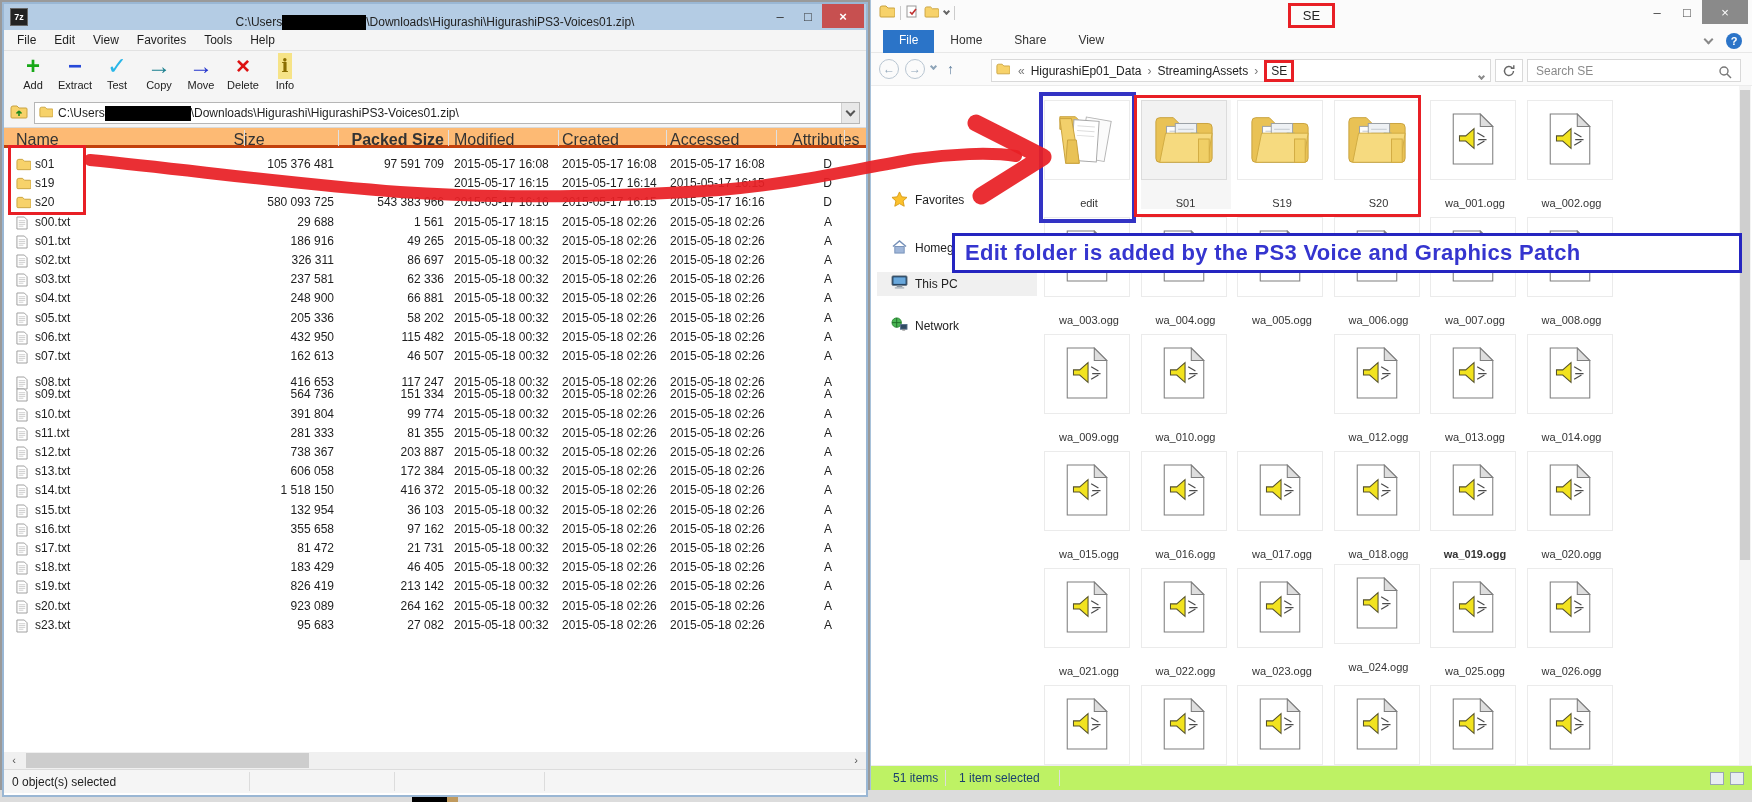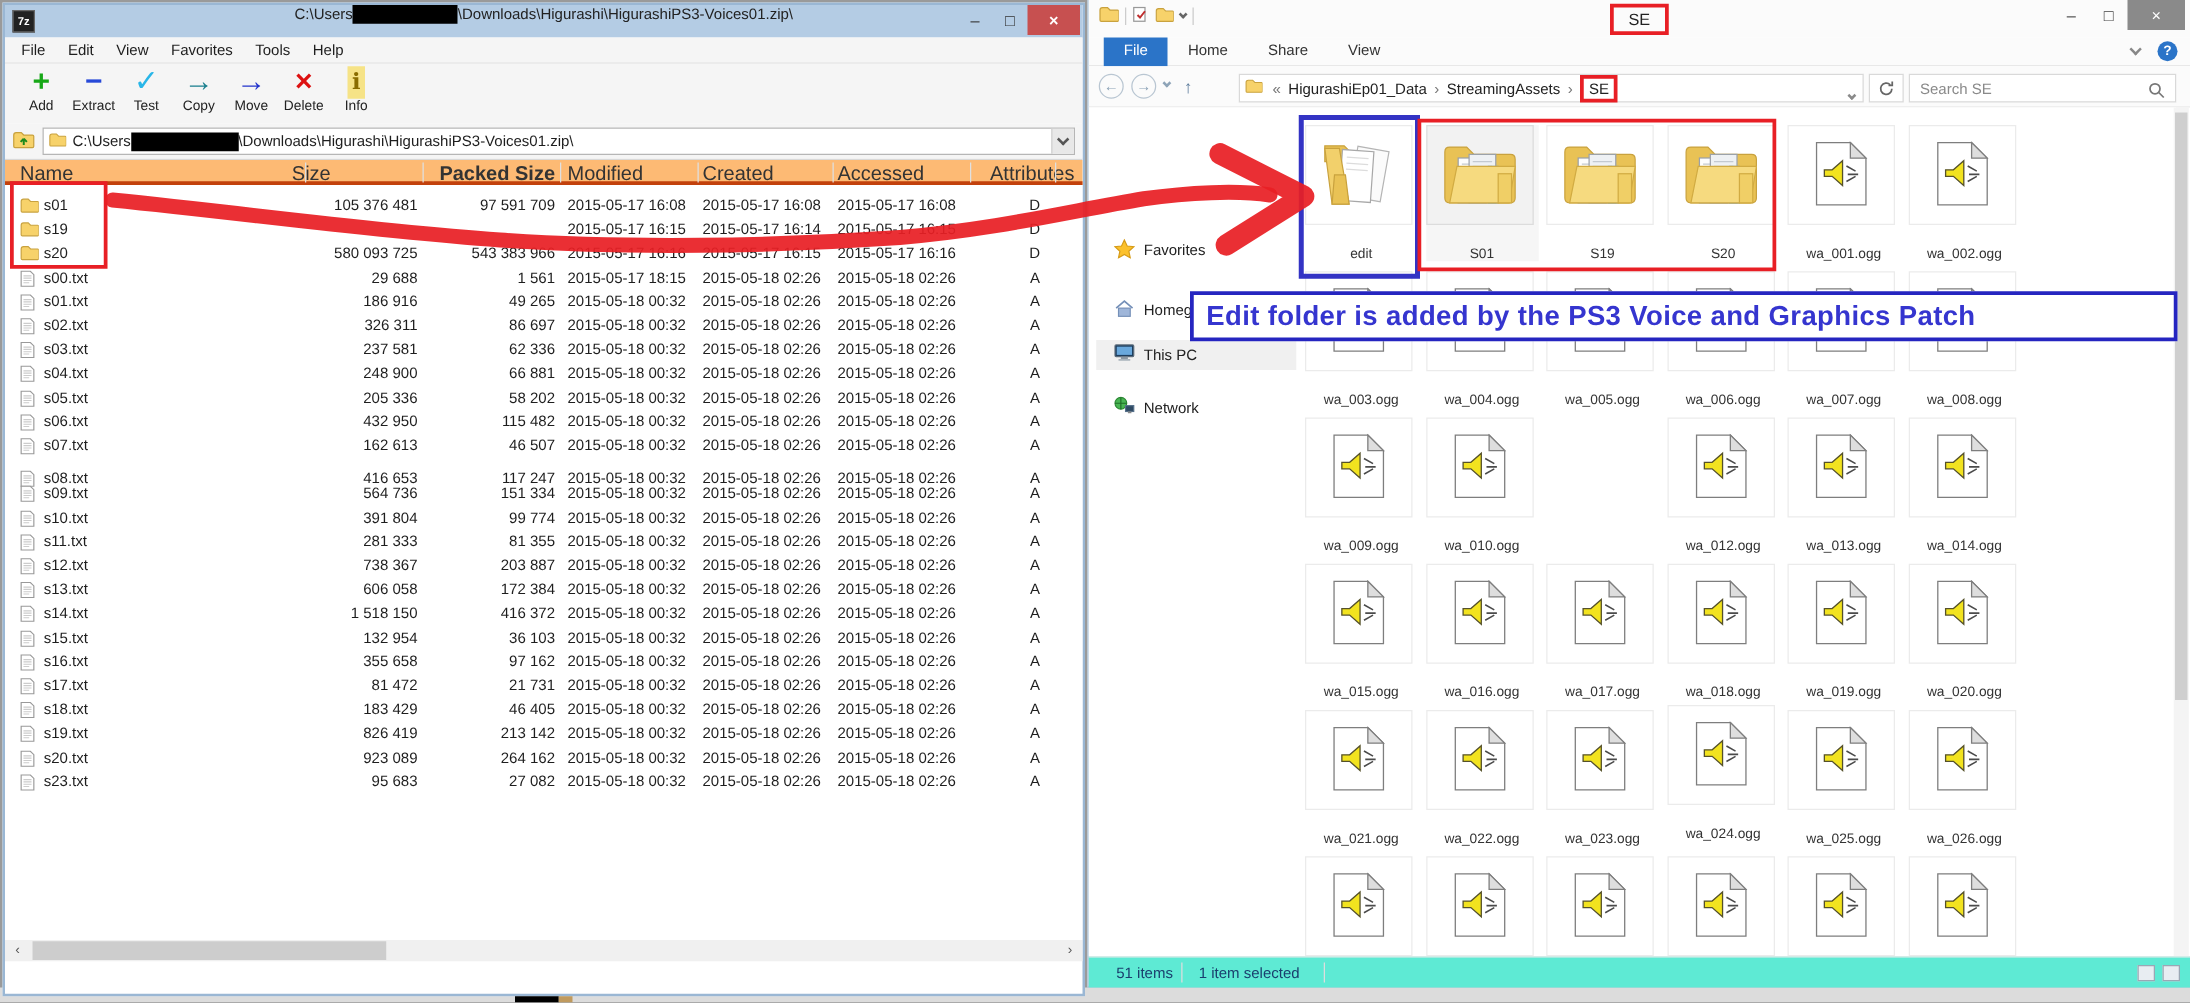--- a/index.html
+++ b/index.html
@@ -1,21 +1,21 @@
 <!DOCTYPE html>
 <html><head>
 <meta charset="utf-8">
 <style>
   * { margin:0; padding:0; box-sizing:border-box; }
   html,body { width:1752px; height:802px; overflow:hidden; }
   body { font-family:"Liberation Sans","DejaVu Sans",sans-serif; background:#9a9a9a; position:relative; font-size:12px; color:#1e1e1e; }
 
   
   #win7z { position:absolute; left:2px; top:2px; width:866px; height:795px; background:#fff; border:2px solid #9ab7d4; }
-  #z-titlebar { position:absolute; left:0; top:0; width:100%; height:26px; background:#b4cce4; display:flex; align-items:flex-start; }
+  #z-titlebar { position:absolute; left:0; top:0; width:100%; height:26px; background:#b4cce4; display:flex; align-items:flex-end; }
   #z-appicon { position:absolute; left:6px; top:4px; width:18px; height:18px; background:#222; color:#fff; font-size:9px; font-weight:bold; display:flex; align-items:center; justify-content:center; border:1px solid #666; }
   #z-title { width:100%; text-align:center; font-size:12px; color:#222; }
   .censor { display:inline-block; background:#000; vertical-align:middle; }
   #z-caption { position:absolute; right:2px; top:0; height:24px; display:flex; }
   .z-capbtn { width:28px; height:24px; display:flex; align-items:center; justify-content:center; font-size:13px; color:#333; }
   .z-close { background:#c75050; color:#fff; width:42px; font-weight:bold; }
   #z-menubar { position:absolute; left:0; top:26px; width:100%; height:21px; background:#f5f5f5; border-bottom:1px solid #e2e2e2; display:flex; align-items:center; padding-left:4px; }
   #z-menubar span { padding:0 9px; }
   #z-toolbar { position:absolute; left:0; top:47px; width:100%; height:48px; background:#f5f5f5; display:flex; align-items:flex-start; padding-left:8px; }
   .z-tbtn { width:42px; text-align:center; margin-top:2px; }
@@ -86,21 +86,21 @@
   .navitem.hl { background:#f0f0f0; }
   
   #e-content { position:absolute; left:170px; top:86px; width:700px; height:679px; background:#fff; overflow:hidden; }
   .cell { position:absolute; width:90px; }
   .icase { width:86px; height:80px; border:1px solid #ebebeb; background:#fff; display:flex; align-items:center; justify-content:center; }
   .cell.sel .icase { background:#f2f2f2; border-color:#dcdcdc; }
   .cell.sel { background:#f6f6f6; }
   .clabel { width:90px; text-align:center; font-size:11px; color:#333; margin-top:17px; white-space:nowrap; }
   #e-scroll { position:absolute; right:1px; top:86px; width:12px; height:679px; background:#f4f4f4; }
   #e-scrollthumb { position:absolute; left:1px; top:4px; width:10px; height:470px; background:#cfcfcf; }
-  #e-status { position:absolute; left:0; top:765px; width:100%; height:25px; background:#5eead4; border-top:1px solid #ececec;text-align:center; }
+  #e-status { position:absolute; left:0; top:765px; width:100%; height:25px; background:#bef264; border-top:1px solid #ececec;text-align:center; }
   #e-status .s1 { position:absolute; left:22px; top:5px; color:#1a3f6e; }
   #e-status .s2 { position:absolute; left:88px; top:5px; color:#1a3f6e; }
   #e-status .sdiv { position:absolute; left:74px; top:4px; width:1px; height:16px; background:#ddd; }
   #e-status .sdiv2 { position:absolute; left:188px; top:4px; width:1px; height:16px; background:#ddd; }
   .viewtoggle { position:absolute; top:6px; width:14px; height:13px; border:1px solid #9aa7b4; background:#e8edf2; }
 
   
   .ann { position:absolute; z-index:60; pointer-events:none; }
   #ann-rect-7z { left:8px; top:145px; width:78px; height:70px; border:3px solid #e81f25; }
   #ann-rect-edit { left:1039px; top:92px; width:97px; height:131px; border:4px solid #3333c4; }
@@ -530,20 +530,26 @@
           <span class="zc c-acc">2015-05-18 02:26</span>
           <span class="zc c-attr">A</span>
         </div>
       </div>
   </div>
   <div id="z-hscroll">
     <div class="sarrow" style="left:2px;">‹</div>
     <div id="z-thumb"></div>
     <div class="sarrow" style="right:2px;">›</div>
   </div>
+  <div id="z-status">
+    <div class="txt">0 object(s) selected</div>
+    <div class="ssep" style="left:245px;"></div>
+    <div class="ssep" style="left:390px;"></div>
+    <div class="ssep" style="left:540px;"></div>
+  </div>
 </div>
 
 <div id="winex">
   <div id="e-titlebar">
     <div id="e-title">
         <span>SE</span>
       </div>
     <div id="e-qat">
       <span><svg width="16" height="13" viewBox="0 0 16 13">
             <path d="M1 3 q0-2 2-2 h4 l2 2 h6 q1 0 1 1 v7 q0 1-1 1 H2 q-1 0-1-1 z" fill="#f7d26a" stroke="#c9a23e"></path>
@@ -878,21 +884,21 @@
         <div class="icase">
           <span><svg width="42" height="52" viewBox="0 0 40 50">
               <path d="M1 1 h26 l12 12 v36 H1 z" fill="#fff" stroke="#7e7e7e"></path>
               <path d="M27 1 l12 12 h-12 z" fill="#dedede" stroke="#7e7e7e"></path>
               <path d="M7 22 h6 l8-7 v19 l-8-7 h-6 z" fill="#f2e31f" stroke="#55512a"></path>
               <path d="M24 19 l7 4 M25 25.5 h8 M24 31 l7-4" stroke="#4b4b4b" stroke-width="1.2" fill="none"></path>
             </svg></span>
         </div>
         <div class="clabel">wa_018.ogg</div>
       </div>
-      <div class="cell" style="left: 389px; top: 365px;">
+      <div class="cell" style="left: 389px; top: 365px; font-weight: bold;">
         <div class="icase">
           <span><svg width="42" height="52" viewBox="0 0 40 50">
               <path d="M1 1 h26 l12 12 v36 H1 z" fill="#fff" stroke="#7e7e7e"></path>
               <path d="M27 1 l12 12 h-12 z" fill="#dedede" stroke="#7e7e7e"></path>
               <path d="M7 22 h6 l8-7 v19 l-8-7 h-6 z" fill="#f2e31f" stroke="#55512a"></path>
               <path d="M24 19 l7 4 M25 25.5 h8 M24 31 l7-4" stroke="#4b4b4b" stroke-width="1.2" fill="none"></path>
             </svg></span>
         </div>
         <div class="clabel">wa_019.ogg</div>
       </div>

